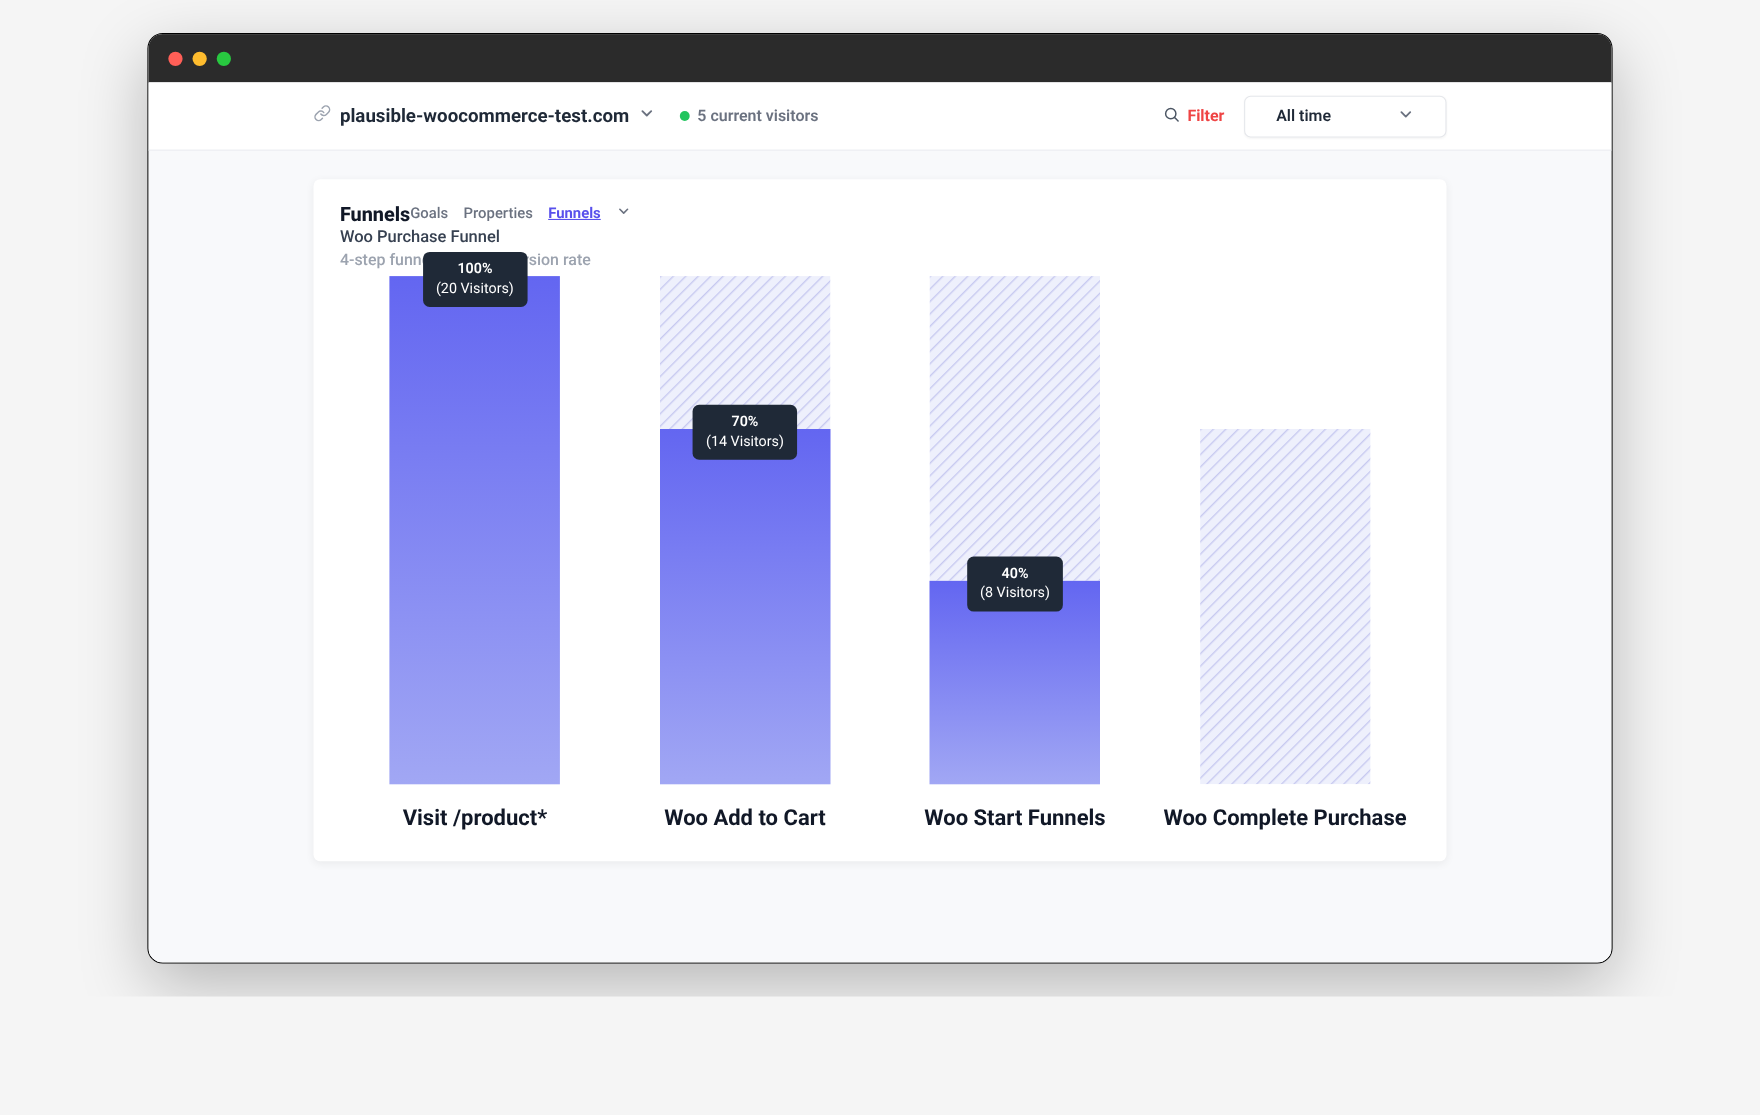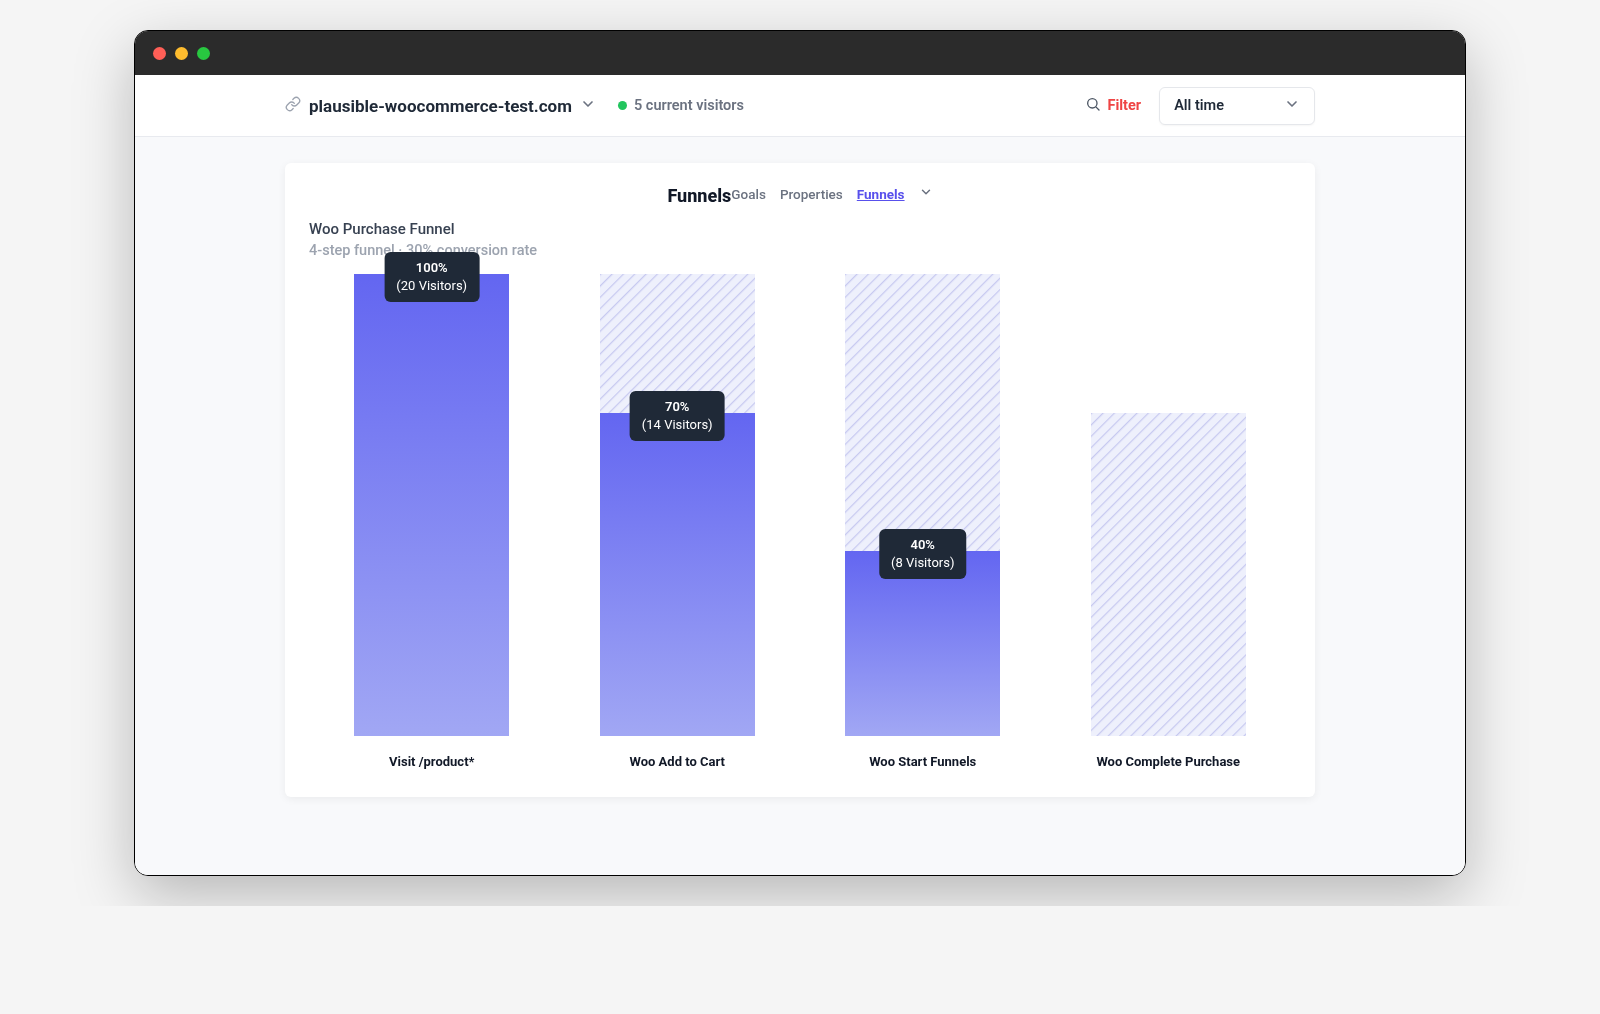--- a/index.html
+++ b/index.html
@@ -86,41 +86,41 @@
   .filter-btn svg { width: 16px; height: 16px; stroke: #4b5563; }
 
   .range-selector {
     margin-left: 18px;
     height: 38px;
     border: 1px solid #e5e7eb;
     border-radius: 6px;
     background: #fff;
     display: flex;
     align-items: center;
-    padding: 0 14px;
+    padding: 0 28px;
     gap: 60px;
     font-weight: 600;
     font-size: 14.5px;
     color: #1f2937;
     cursor: pointer;
     box-shadow: 0 1px 2px rgba(0,0,0,0.04);
   }
 
   .card {
     max-width: 1030px;
     margin: 26px auto 0;
     background: #fff;
     border-radius: 6px;
     box-shadow: 0 2px 8px rgba(0,0,0,0.06);
     padding: 22px 24px 28px;
   }
   .card-header {
     display: flex;
     align-items: flex-start;
-    justify-content: center;
+    justify-content: flex-start;
   }
   .card-title {
     font-size: 18px;
     font-weight: 800;
     color: #111827;
   }
   .tabs {
     display: flex;
     gap: 14px;
     align-items: center;
@@ -130,21 +130,20 @@
   }
   .tabs .tab { cursor: pointer; }
   .tabs .tab.active {
     color: #5850ec;
     font-weight: 700;
     text-decoration: underline;
   }
   .tabs svg { width: 14px; height: 14px; stroke: #6b7280; }
 
   .funnel-name {
-    margin-top: 14px;
     font-size: 15px;
     color: #374151;
     font-weight: 500;
   }
   .funnel-meta {
     margin-top: 4px;
     font-size: 14.5px;
     color: #9ca3af;
     font-weight: 500;
   }
@@ -195,21 +194,21 @@
     padding: 7px 12px;
     font-size: 13px;
     text-align: center;
     line-height: 1.4;
     white-space: nowrap;
     z-index: 5;
   }
   .tooltip .pct { font-weight: 600; }
   .step-label {
     margin-top: 18px;
-    font-size: 13px;
+    font-size: 20px;
     font-weight: 700;
     color: #111827;
     text-align: center;
   }
 </style>
 </head>
 <body>
 
 <div class="browser-window">
   <div class="title-bar">

